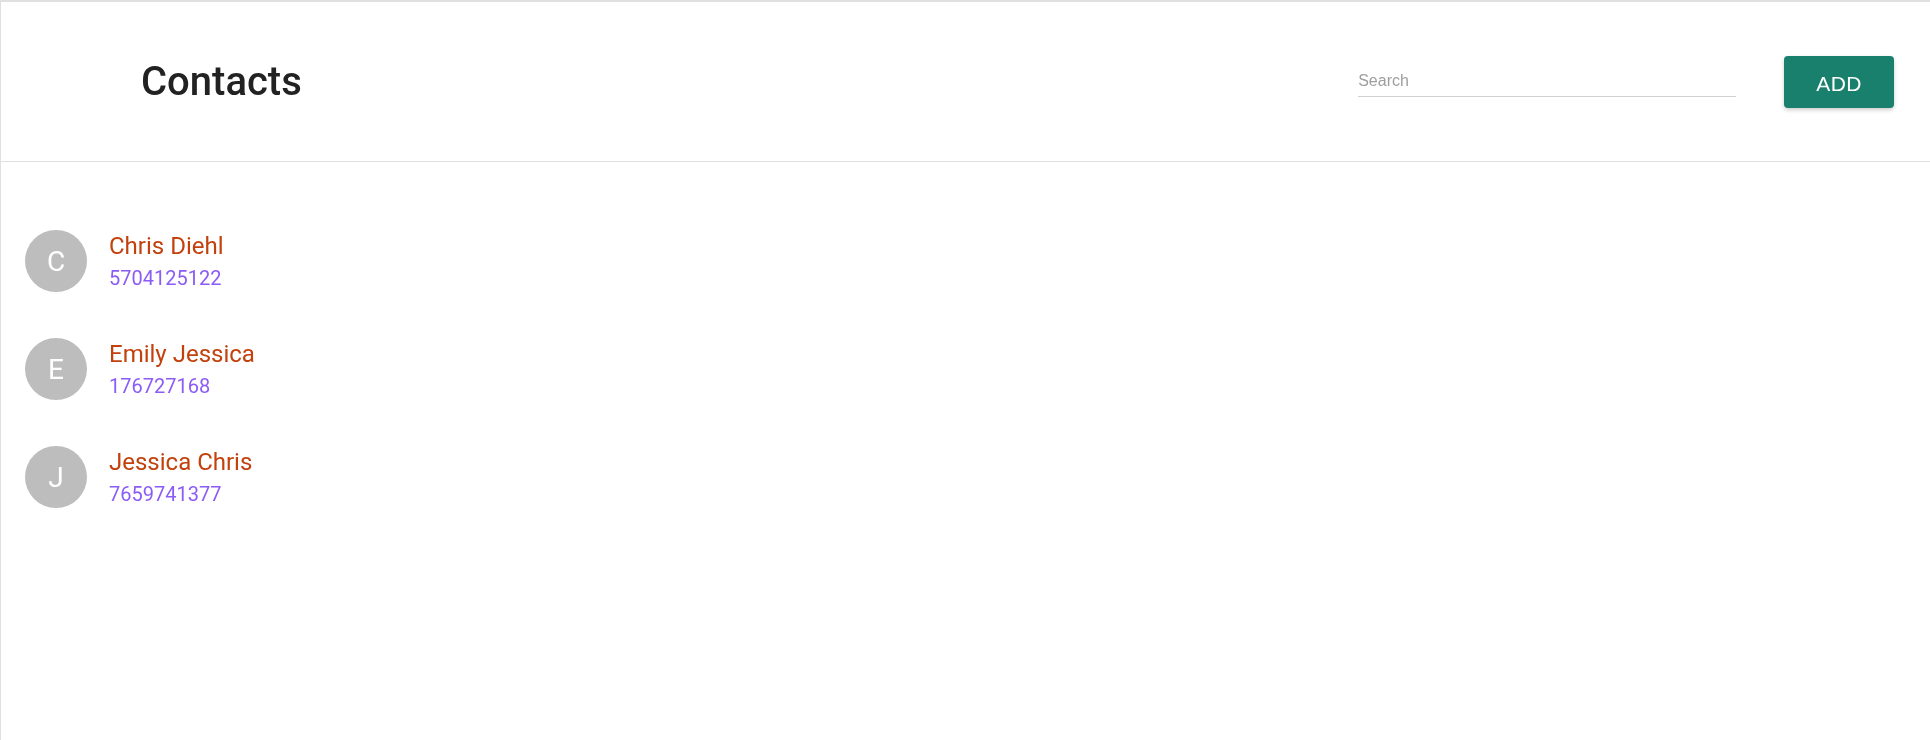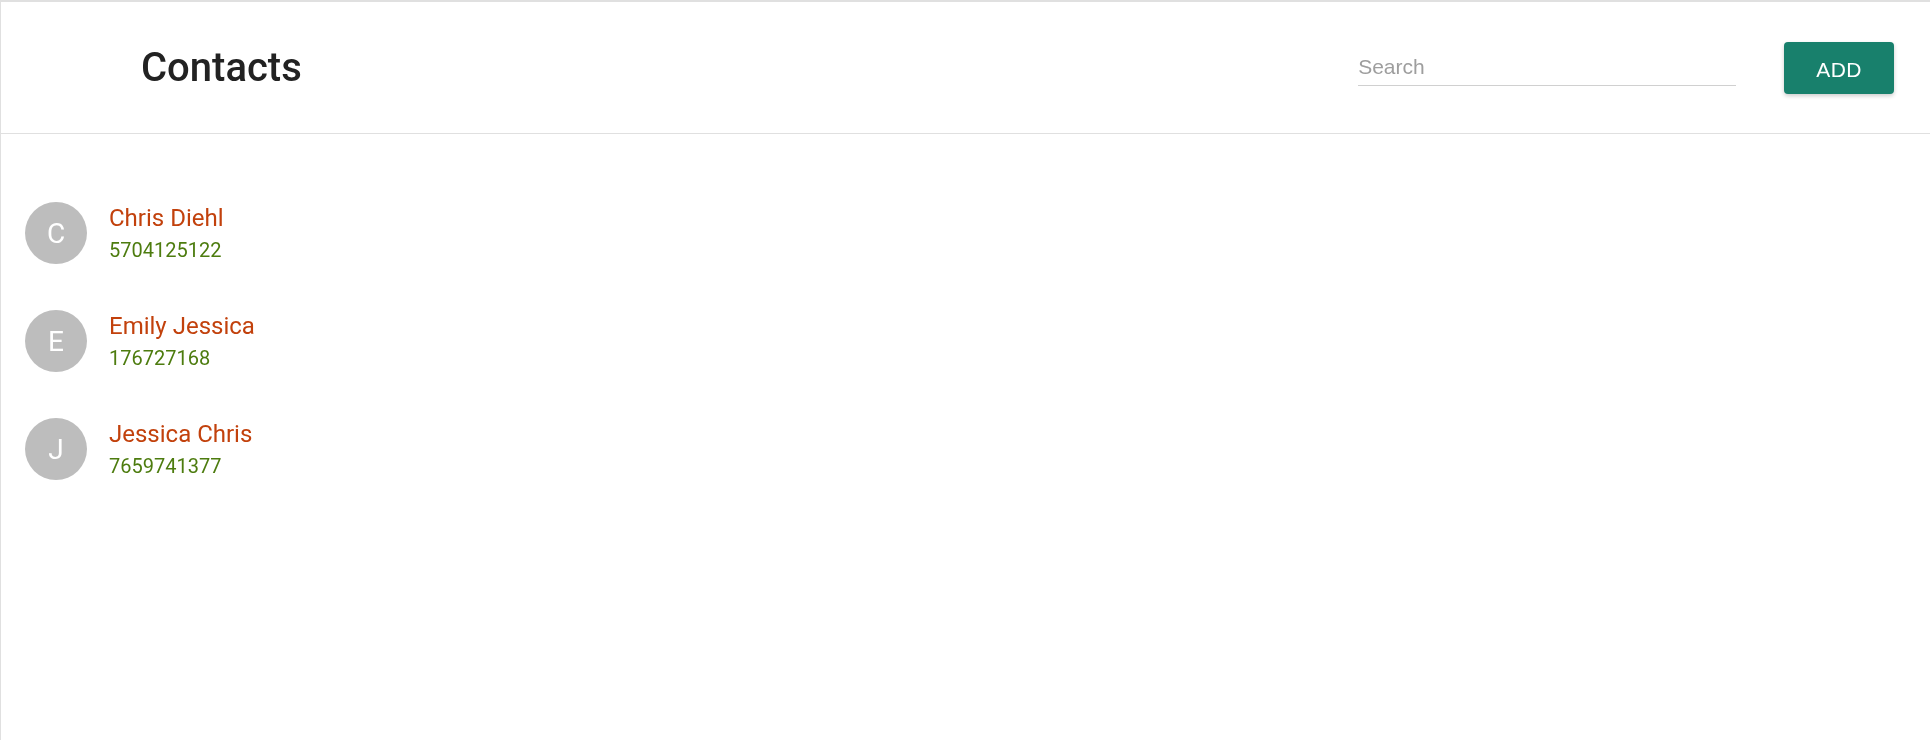--- a/index.html
+++ b/index.html
@@ -12,21 +12,21 @@
       background: #ffffff;
       width: 1930px;
       height: 740px;
       overflow: hidden;
       border-left: 1px solid #e0e0e0;
       border-top: 2px solid #e0e0e0;
     }
     .header {
       display: flex;
       align-items: center;
-      height: 132px;
+      height: 160px;
       padding: 0 24px;
       border-bottom: 1px solid #e0e0e0;
     }
     .title {
       font-size: 40px;
       font-weight: 500;
       color: #222222;
       margin-left: 116px;
       flex: 0 0 auto;
     }
@@ -35,21 +35,21 @@
     }
     .search-wrap {
       flex: 0 0 auto;
       width: 378px;
       margin-right: 48px;
     }
     .search-input {
       width: 100%;
       border: none;
       border-bottom: 1px solid #d0d0d0;
-      font-size: 21px;
+      font-size: 16px;
       padding: 6px 0;
       outline: none;
       background: transparent;
       color: #333;
     }
     .search-input::placeholder {
       color: #9e9e9e;
     }
     .add-btn {
       background: #18806c;
@@ -91,21 +91,21 @@
       display: flex;
       flex-direction: column;
     }
     .contact-name {
       font-size: 24px;
       color: #c2410c;
       line-height: 1.4;
     }
     .contact-phone {
       font-size: 20px;
-      color: #4d7c0f;
+      color: #8b5cf6;
       line-height: 1.4;
     }
     .list-gap {
       height: 14px;
     }
   </style>
 </head>
 <body>
 
 <div class="header">

